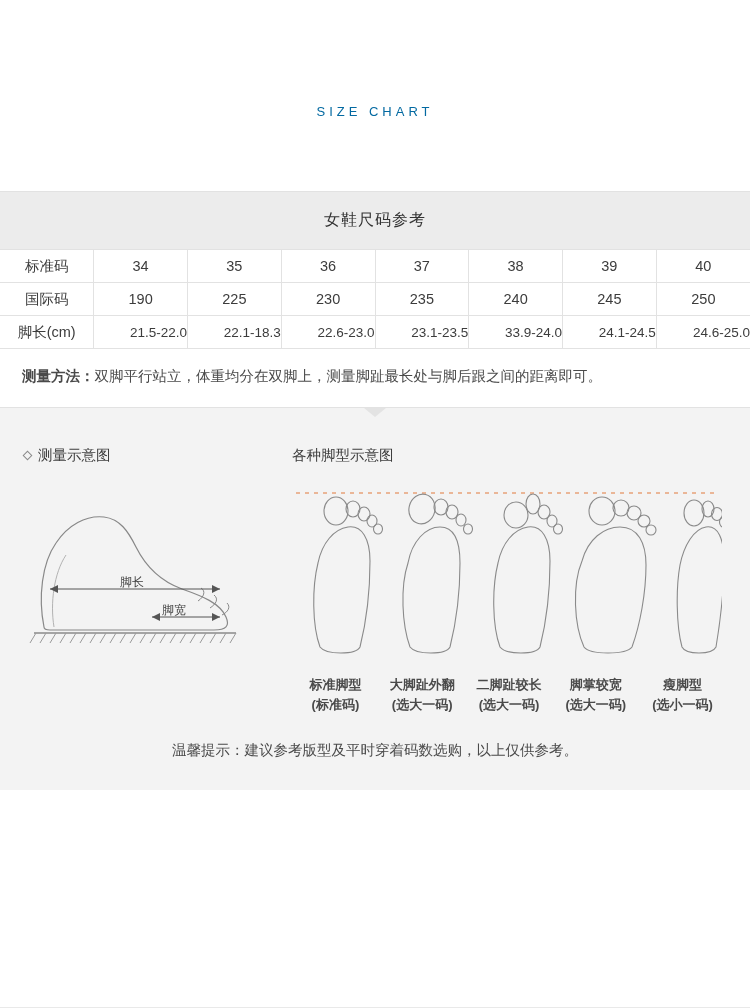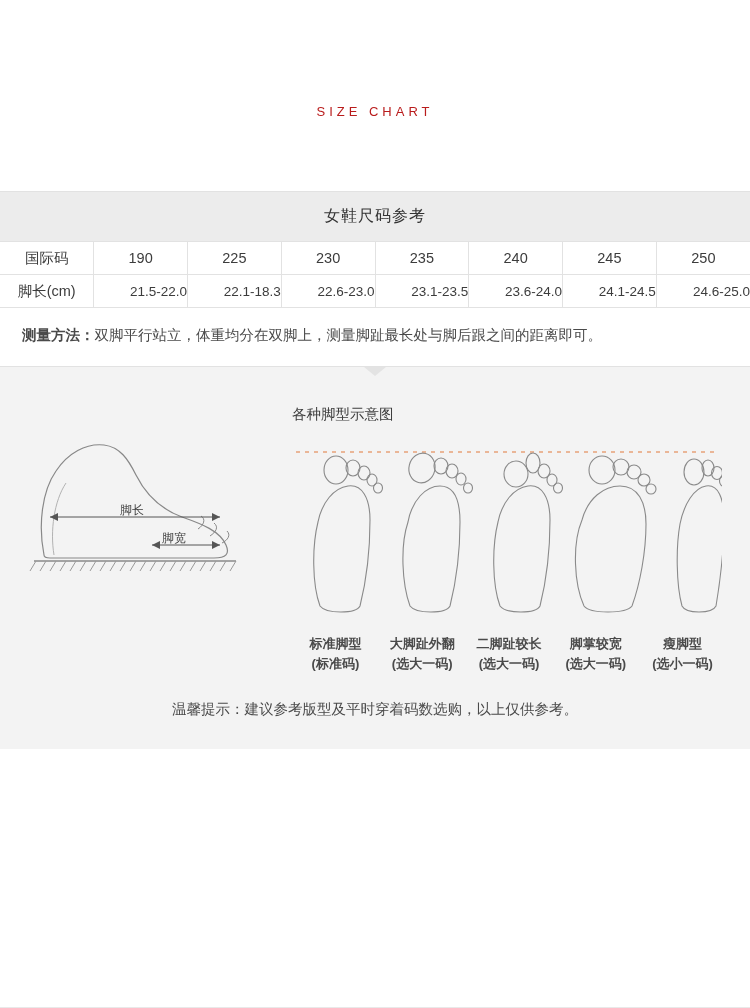--- a/index.html
+++ b/index.html
@@ -27,21 +27,21 @@
     font-size: 31px;
     color: #4a4a4a;
     letter-spacing: 2px;
     font-weight: normal;
     margin: 0;
     line-height: 1.2;
   }
   .title-en {
     margin-top: 12px;
     font-size: 13px;
-    color: #b91c1c;
+    color: #0369a1;
     letter-spacing: 4px;
   }
 
   
   .table-wrap {
     margin-top: 72px;
     width: 750px;
   }
   table.size-table {
     width: 750px;
@@ -59,21 +59,21 @@
     padding: 0;
   }
   table.size-table tr.caption-row td {
     background: #ececec;
     border-left: none;
     border-right: none;
     border-top: 1px solid #e2e2e2;
     border-bottom: 1px solid #e2e2e2;
     font-size: 16px;
     color: #333;
-    height: 50px;
+    height: 58px;
     letter-spacing: 1px;
   }
   table.size-table td.rowhead {
     width: 106px;
     border-left: none;
   }
   table.size-table td.lastcol {
     border-right: none;
   }
   table.size-table td.small {
@@ -173,58 +173,71 @@
     <div class="title-en">SIZE CHART</div>
   </div>
 
   <div class="table-wrap">
     <table class="size-table">
       <tbody>
           <tr class="caption-row">
         <td colspan="8">女鞋尺码参考</td>
       </tr>
 
+      <tr>
+        <td class="rowhead">标准码</td>
+        <td>34</td>
+        <td>35</td>
+        <td>36</td>
+        <td>37</td>
+        <td>38</td>
+        <td>39</td>
+        <td class="lastcol">40</td>
+      </tr>
 
       <tr>
         <td class="rowhead">国际码</td>
         <td>190</td>
         <td>225</td>
         <td>230</td>
         <td>235</td>
         <td>240</td>
         <td>245</td>
         <td class="lastcol">250</td>
       </tr>
 
       <tr>
         <td class="rowhead">脚长(cm)</td>
         <td class="small">21.5-22.0</td>
         <td class="small">22.1-18.3</td>
         <td class="small">22.6-23.0</td>
         <td class="small">23.1-23.5</td>
-        <td class="small">23.6-24.0</td>
+        <td class="small">33.9-24.0</td>
         <td class="small">24.1-24.5</td>
         <td class="small lastcol">24.6-25.0</td>
       </tr>
 
     </tbody>
       </table>
   </div>
 
   <div class="note-band">
     <span class="note-label">测量方法：</span><span>双脚平行站立，体重均分在双脚上，测量脚趾最长处与脚后跟之间的距离即可。</span>
   </div>
   <div class="band-sep"></div>
 
   <div class="gray-zone">
     <div class="arrow-down"></div>
 
     <div class="diagrams">
 
       <div class="diag-left">
+        <div class="sec-title">
+          <span class="diamond"></span><span>测量示意图</span>
+        </div>
         <svg width="220" height="185" viewBox="0 0 220 185">
 
           <path d="M20 150 C14 120, 18 86, 32 66 C44 48, 62 38, 80 40 C96 42, 104 54, 112 70
                    C122 90, 136 104, 158 112 C178 119, 196 126, 202 140 C206 149, 202 153, 190 153
                    L26 153 C22 153, 20 152, 20 150 Z" fill="none" stroke="#888" stroke-width="1.2"></path>
 
           <path d="M30 150 C26 126, 30 96, 42 78" fill="none" stroke="#aaa" stroke-width="0.9"></path>
 
           <path d="M198 138 c6 -3 9 -8 5 -12" fill="none" stroke="#888" stroke-width="1"></path>
           <path d="M186 131 c6 -4 9 -9 4 -13" fill="none" stroke="#888" stroke-width="1"></path>

